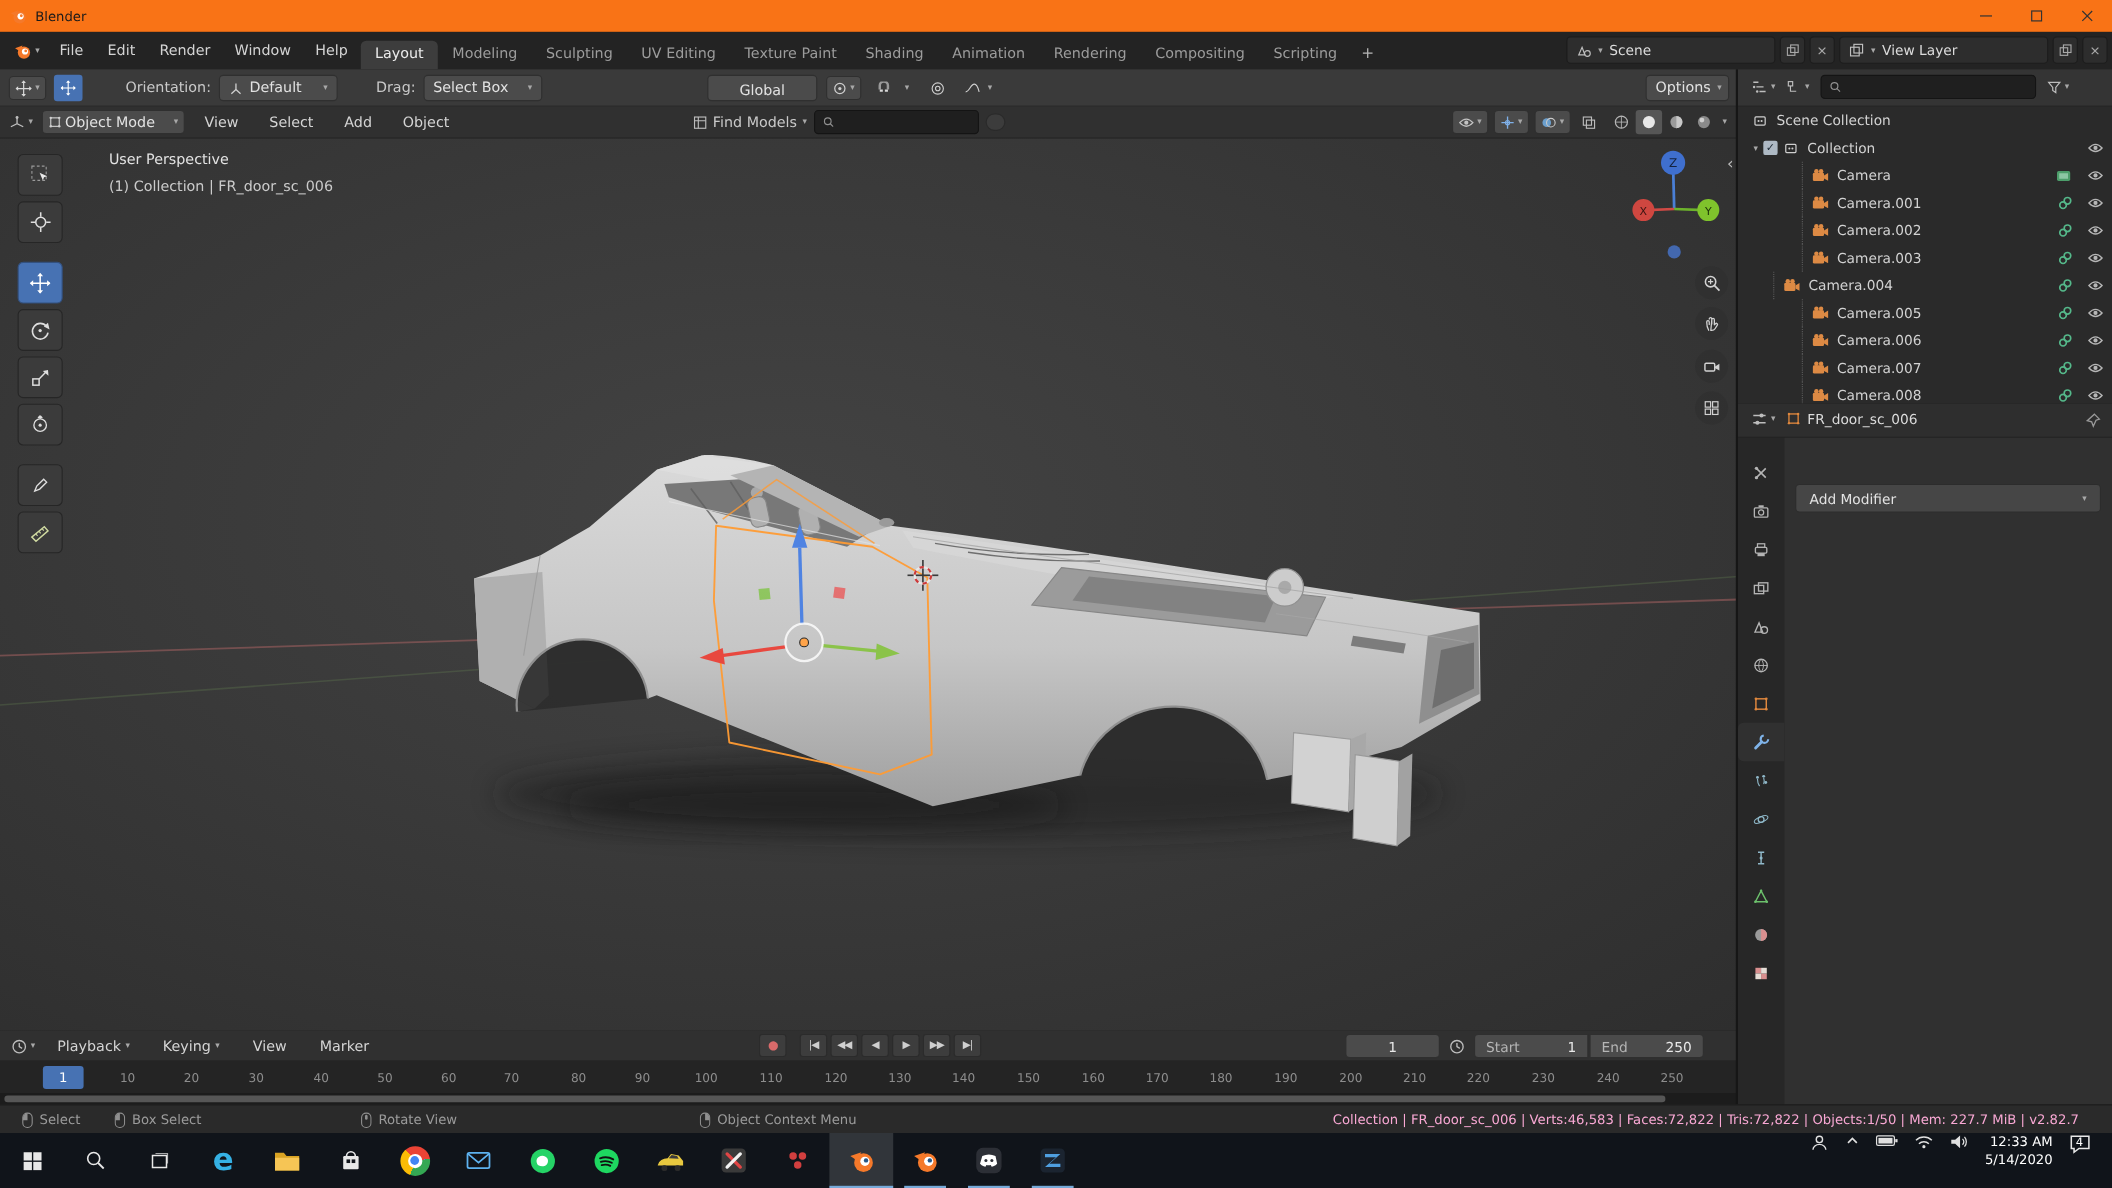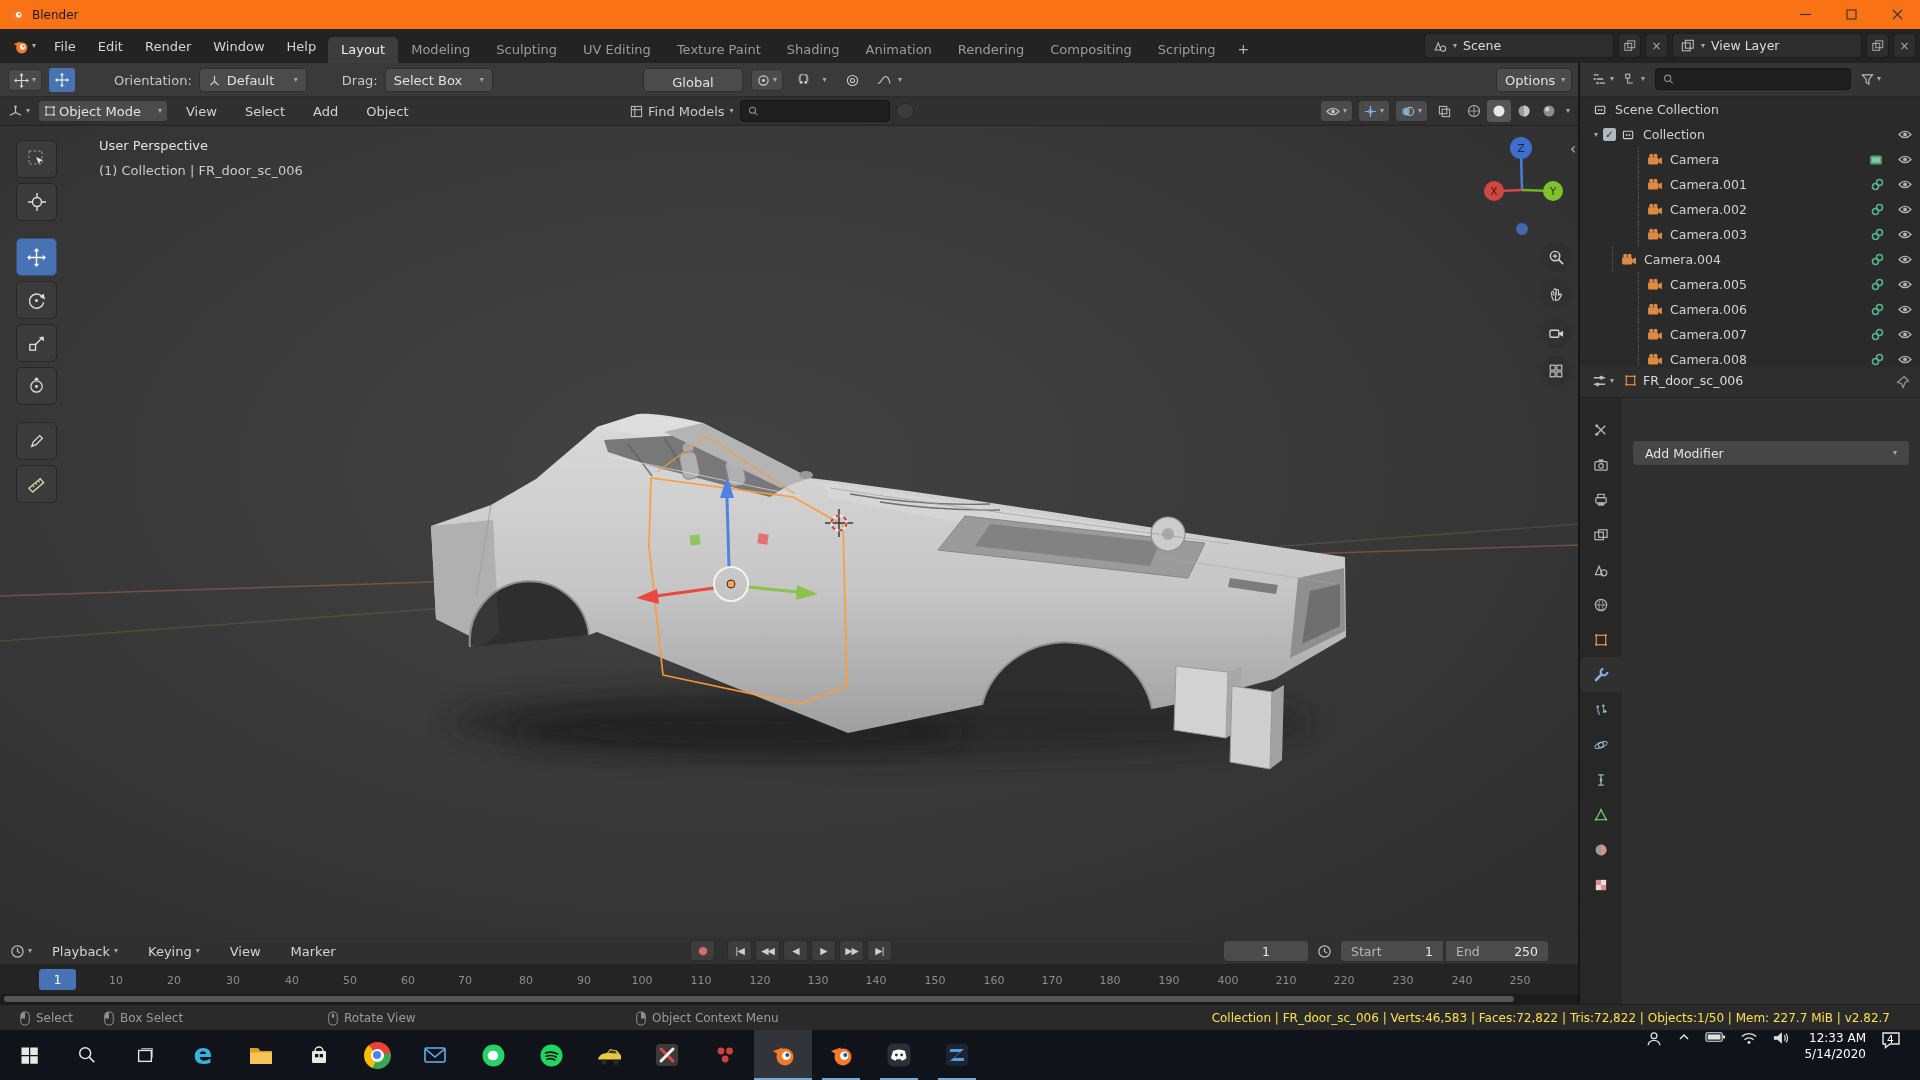--- a/index.html
+++ b/index.html
@@ -88,21 +88,21 @@
   .ptab.active{background:#303030;}
   .props-body{left:1622px;top:398px;width:298px;height:606px;background:#303030;}
   .addmod{position:absolute;left:10px;top:9px;width:278px;height:26px;background:#464646;
           border:1px solid #2c2c2c;border-radius:4px;display:flex;align-items:center;padding:0 12px;
           font-size:12.5px;color:#e3e3e3;margin-top:33px;}
 
   
   .statusbar{left:0;top:1004px;width:1920px;height:26px;background:#2a2a2a;border-top:1px solid #1c1c1c;
              font-size:12px;color:#9b9b9b;}
   .sb-item{position:absolute;top:0;height:26px;display:flex;align-items:center;gap:6px;}
-  .sb-right{position:absolute;right:30px;top:0;height:26px;display:flex;align-items:center;color:#fde047;}
+  .sb-right{position:absolute;right:30px;top:0;height:26px;display:flex;align-items:center;color:#f9a8d4;}
 
   
   .taskbar{left:0;top:1030px;width:1920px;height:50px;background:#10141a;display:flex;align-items:stretch;}
   .tkbtn{width:58px;display:flex;align-items:center;justify-content:center;position:relative;}
   .tkbtn.focused{background:rgba(255,255,255,.14);}
   .tkbtn.running::after{content:"";position:absolute;left:10px;right:10px;bottom:0;height:2px;background:#76a9d8;}
   .tkbtn.focused::after{content:"";position:absolute;left:0px;right:0px;bottom:0;height:2px;background:#76a9d8;}
   .tray{margin-left:auto;display:flex;align-items:flex-start;gap:14px;padding-right:14px;}
   .clockblk{text-align:right;font-size:12px;color:#fff;line-height:1.35;}
   .chromeicon{width:27px;height:27px;border-radius:50%;
@@ -666,21 +666,21 @@
     <span class="rn" style="left:642px">100</span>
     <span class="rn" style="left:701px">110</span>
     <span class="rn" style="left:760px">120</span>
     <span class="rn" style="left:818px">130</span>
     <span class="rn" style="left:876px">140</span>
     <span class="rn" style="left:935px">150</span>
     <span class="rn" style="left:994px">160</span>
     <span class="rn" style="left:1052px">170</span>
     <span class="rn" style="left:1110px">180</span>
     <span class="rn" style="left:1169px">190</span>
-    <span class="rn" style="left:1228px">400</span>
+    <span class="rn" style="left:1228px">200</span>
     <span class="rn" style="left:1286px">210</span>
     <span class="rn" style="left:1344px">220</span>
     <span class="rn" style="left:1403px">230</span>
     <span class="rn" style="left:1462px">240</span>
     <span class="rn" style="left:1520px">250</span>
   </div>
   <div class="abs tl-scroll">
     <div class="tl-thumb"></div>
   </div>
 

